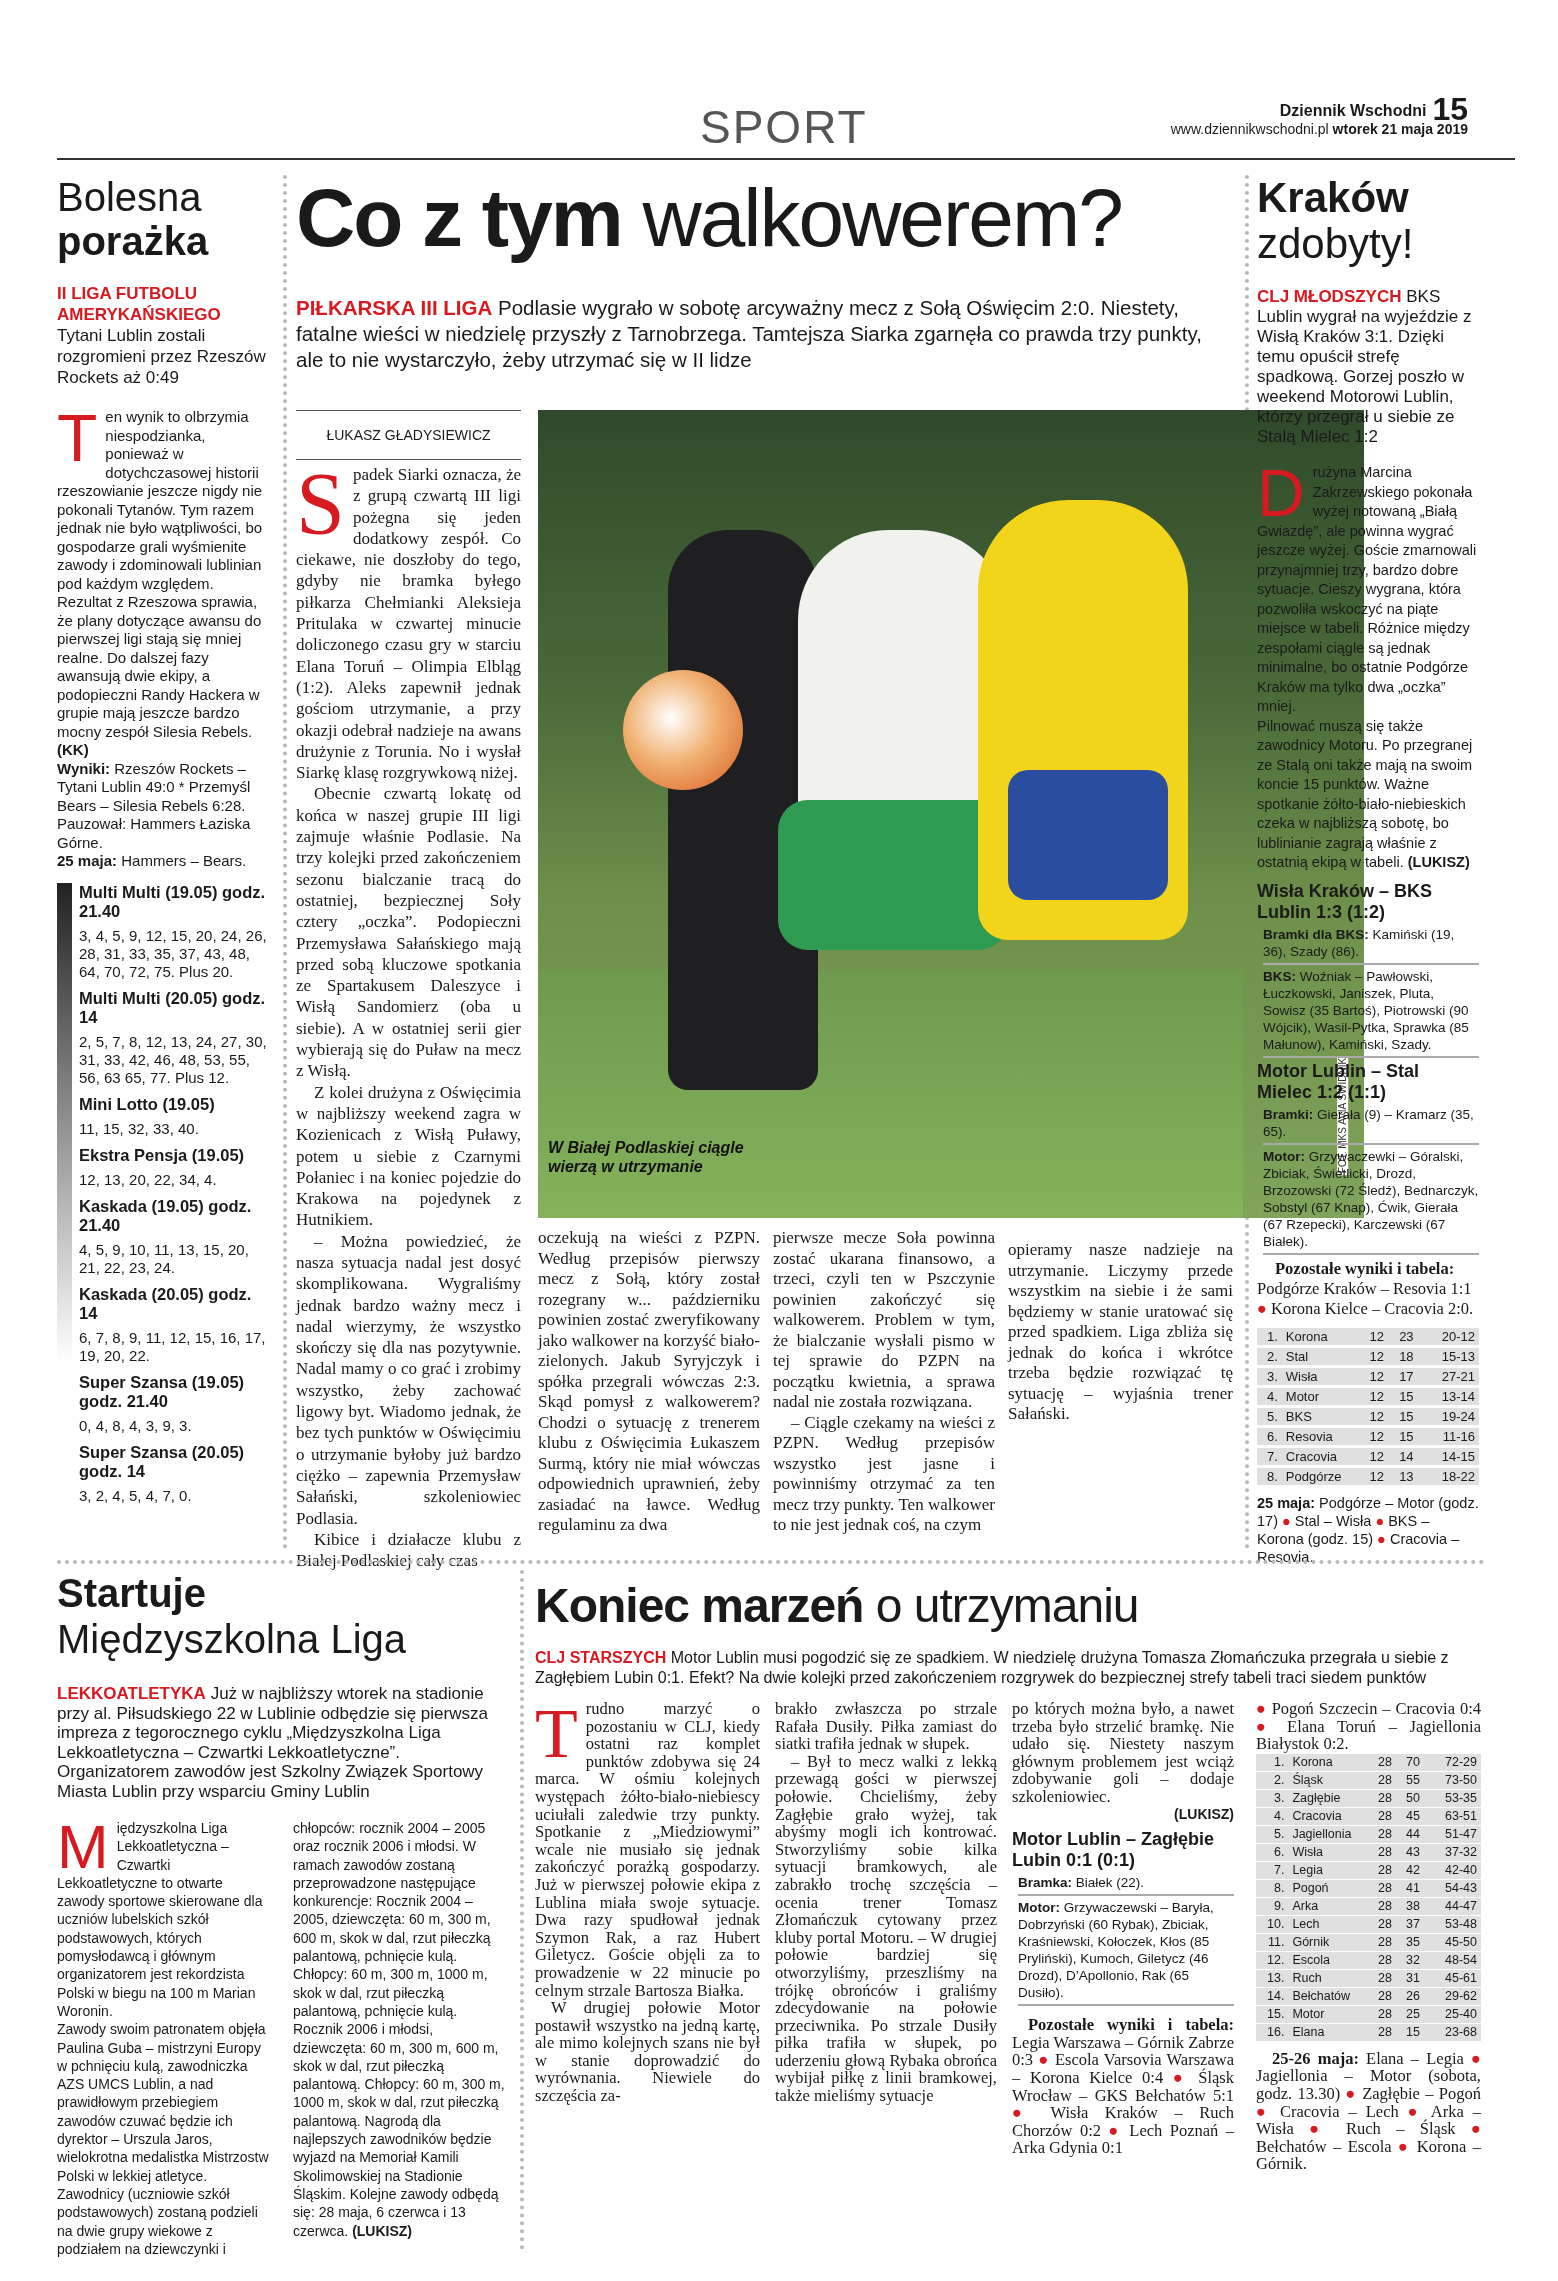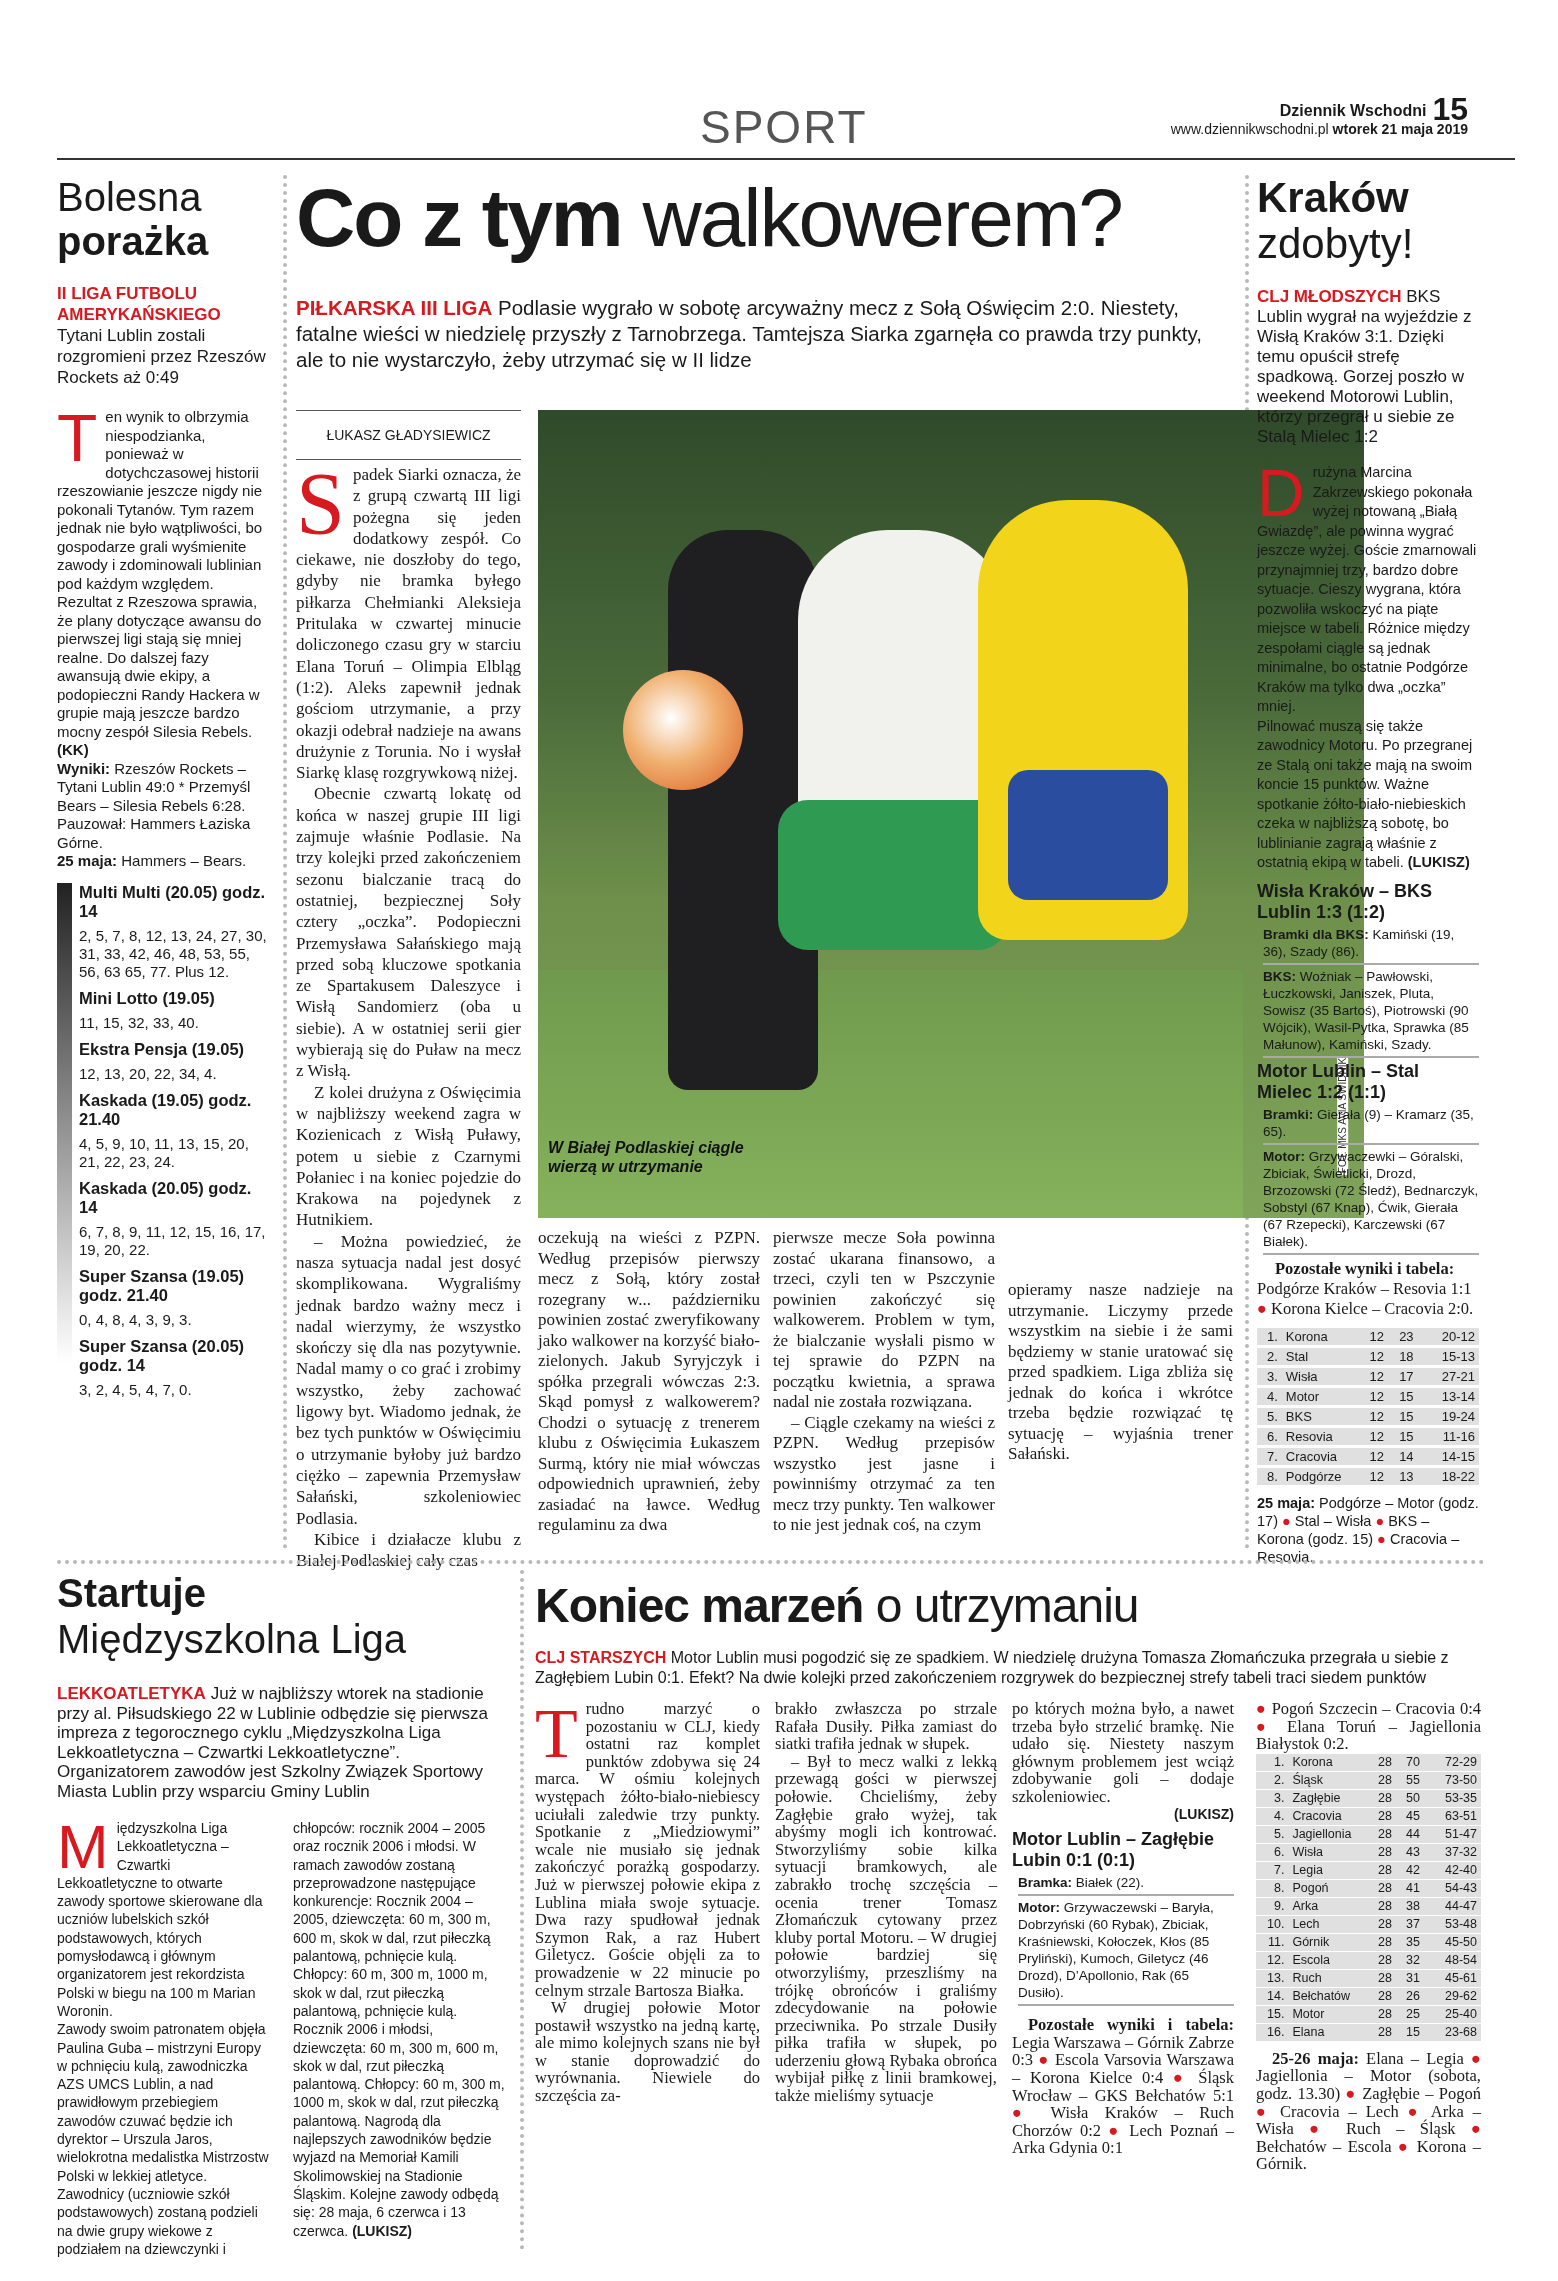--- a/index.html
+++ b/index.html
@@ -61,20 +61,24 @@
     <span>Rzeszów Rockets – Tytani Lublin 49:0 * Przemyśl Bears – Silesia Rebels 6:28. Pauzował: Hammers Łaziska Górne.</span><br>
     <span class="b">25 maja:</span>
     <span>Hammers – Bears.</span>
   </div>
 </div>
 
 <div class="abs" style="left:57px;top:883px;width:215px">
   <div class="abs" style="left:0;top:0;width:15px;height:480px;background:linear-gradient(#222,#fff)"></div>
   <div style="padding-left:22px">
     <div class="lot-item">
+        <div class="lot-title cond">Multi Multi (19.05) godz. 21.40</div>
+        <div class="lot-nums">3, 4, 5, 9, 12, 15, 20, 24, 26, 28, 31, 33, 35, 37, 43, 48, 64, 70, 72, 75. Plus 20.</div>
+      </div>
+    <div class="lot-item">
         <div class="lot-title cond">Multi Multi (20.05) godz. 14</div>
         <div class="lot-nums">2, 5, 7, 8, 12, 13, 24, 27, 30, 31, 33, 42, 46, 48, 53, 55, 56, 63 65, 77. Plus 12.</div>
       </div>
     <div class="lot-item">
         <div class="lot-title cond">Mini Lotto (19.05)</div>
         <div class="lot-nums">11, 15, 32, 33, 40.</div>
       </div>
     <div class="lot-item">
         <div class="lot-title cond">Ekstra Pensja (19.05)</div>
         <div class="lot-nums">12, 13, 20, 22, 34, 4.</div>
@@ -134,21 +138,21 @@
   <div class="abs" style="right:-38px;top:700px;transform:rotate(-90deg);font-size:10px;color:#333;background:#fff;padding:0 2px;white-space:nowrap">FOT. MKS AVIA ŚWIDNIK</div>
 </div>
 
 <div class="abs body-serif" style="left:538px;top:1228px;width:222px;font-size:17px;line-height:20.5px">
   <span>oczekują na wieści z PZPN. Według przepisów pierwszy mecz z Sołą, który został rozegrany w... październiku powinien zostać zweryfikowany jako walkower na korzyść biało-zielonych. Jakub Syryjczyk i spółka przegrali wówczas 2:3. Skąd pomysł z walkowerem? Chodzi o sytuację z trenerem klubu z Oświęcimia Łukaszem Surmą, który nie miał wówczas odpowiednich uprawnień, żeby zasiadać na ławce. Według regulaminu za dwa</span>
 </div>
 <div class="abs body-serif" style="left:773px;top:1228px;width:222px;font-size:17px;line-height:20.5px">
   <span>pierwsze mecze Soła powinna zostać ukarana finansowo, a trzeci, czyli ten w Pszczynie powinien zakończyć się walkowerem. Problem w tym, że bialczanie wysłali pismo w tej sprawie do PZPN na początku kwietnia, a sprawa nadal nie została rozwiązana.</span>
   <p style="text-indent:18px">– Ciągle czekamy na wieści z PZPN. Według przepisów wszystko jest jasne i powinniśmy otrzymać za ten mecz trzy punkty. Ten walkower to nie jest jednak coś, na czym</p>
 </div>
-<div class="abs body-serif" style="left:1008px;top:1280px;width:225px;font-size:17px;line-height:20.5px">
+<div class="abs body-serif" style="left:1008px;top:1240px;width:225px;font-size:17px;line-height:20.5px">
   <span>opieramy nasze nadzieje na utrzymanie. Liczymy przede wszystkim na siebie i że sami będziemy w stanie uratować się przed spadkiem. Liga zbliża się jednak do końca i wkrótce trzeba będzie rozwiązać tę sytuację – wyjaśnia trener Sałański.</span>
 </div>
 
 <div class="abs" style="left:1257px;top:175px;width:222px">
   <div style="font-size:42px;line-height:46px">
     <div style="font-weight:bold">Kraków</div>
     <div style="font-weight:300">zdobyty!</div>
   </div>
   <div class="cond" style="margin-top:20px;font-size:17px;line-height:20px">
     <span class="red b">CLJ MŁODSZYCH</span>

